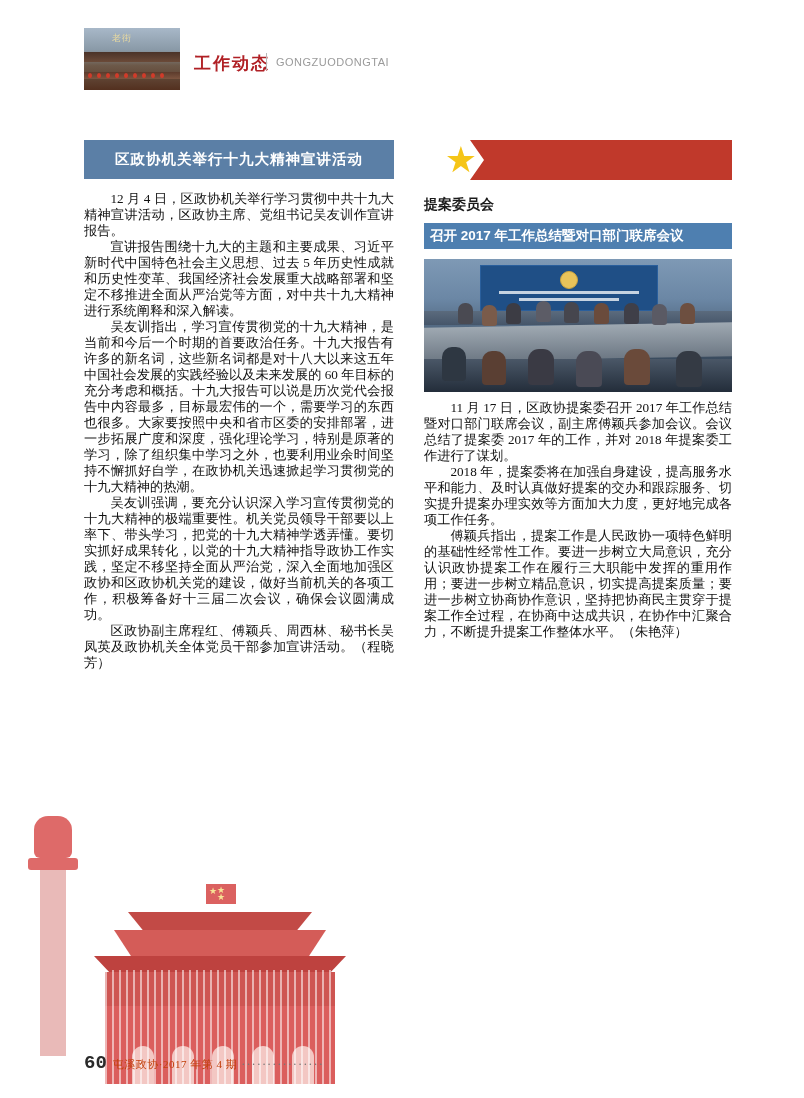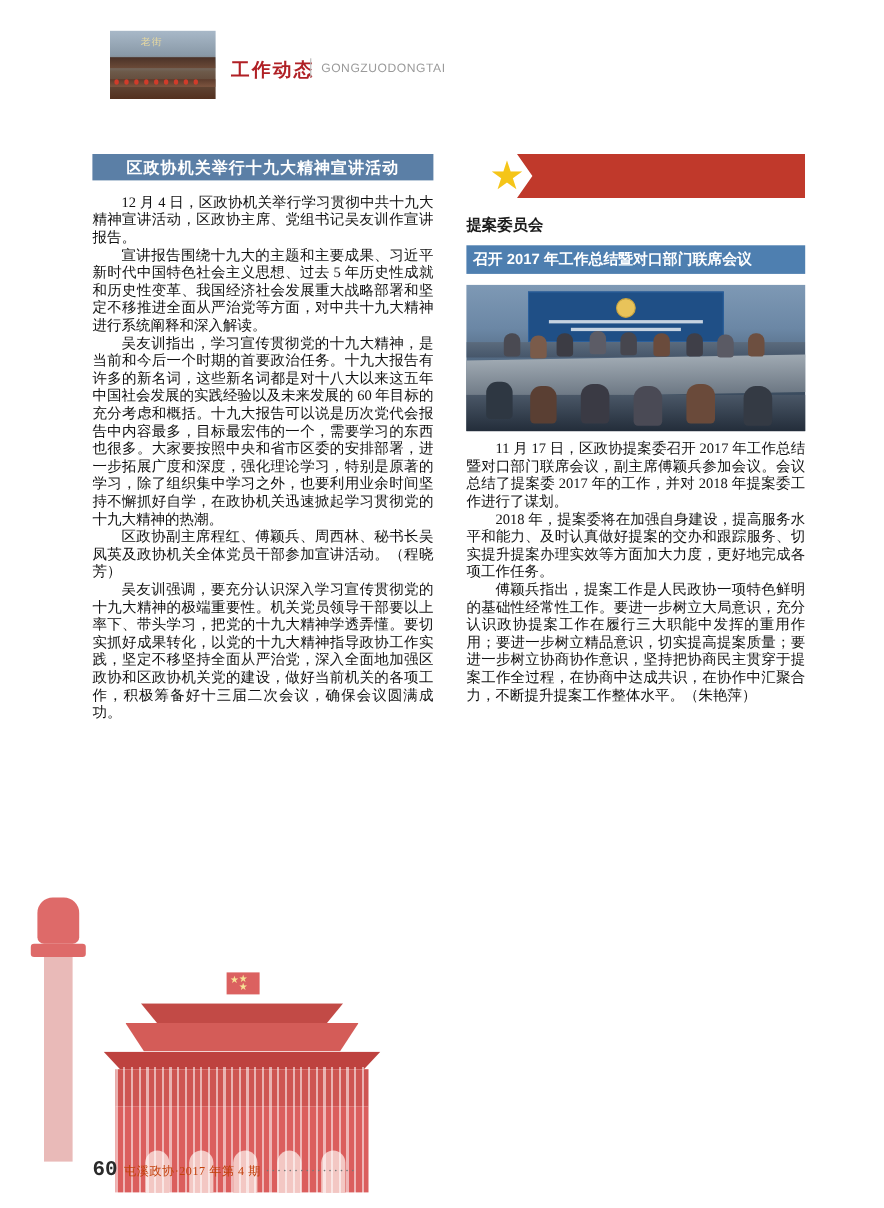--- a/index.html
+++ b/index.html
@@ -15,21 +15,20 @@
     overflow: hidden;
   }
 
   
   #header {
     position: absolute;
     left: 84px;
     top: 28px;
     width: 650px;
     height: 62px;
-    margin-left: 16px;
   }
   #header-photo {
     position: absolute;
     left: 0;
     top: 0;
     width: 96px;
     height: 62px;
     overflow: hidden;
     background: linear-gradient(180deg, #a8b8c8 0%, #8a9aa8 35%, #6d5a4a 60%, #53301f 100%);
   }
@@ -100,21 +99,21 @@
   #right-col {
     position: absolute;
     left: 424px;
     top: 140px;
     width: 308px;
   }
 
   
   .left-head {
     width: 310px;
-    height: 24px;
+    height: 39px;
     background: #5b7fa6;
     color: #ffffff;
     font-size: 14.5px;
     font-weight: bold;
     letter-spacing: 1px;
     display: flex;
     align-items: center;
     justify-content: center;
     font-family: "Liberation Sans", sans-serif;
   }
@@ -376,22 +375,22 @@
   <div id="header-sep"></div>
   <div id="header-sub">GONGZUODONGTAI</div>
 </div>
 
 <div id="left-col">
   <div class="left-head">区政协机关举行十九大精神宣讲活动</div>
   <div id="left-body" class="body-text">
     <p>12 月 4 日，区政协机关举行学习贯彻中共十九大精神宣讲活动，区政协主席、党组书记吴友训作宣讲报告。</p>
     <p>宣讲报告围绕十九大的主题和主要成果、习近平新时代中国特色社会主义思想、过去 5 年历史性成就和历史性变革、我国经济社会发展重大战略部署和坚定不移推进全面从严治党等方面，对中共十九大精神进行系统阐释和深入解读。</p>
     <p>吴友训指出，学习宣传贯彻党的十九大精神，是当前和今后一个时期的首要政治任务。十九大报告有许多的新名词，这些新名词都是对十八大以来这五年中国社会发展的实践经验以及未来发展的 60 年目标的充分考虑和概括。十九大报告可以说是历次党代会报告中内容最多，目标最宏伟的一个，需要学习的东西也很多。大家要按照中央和省市区委的安排部署，进一步拓展广度和深度，强化理论学习，特别是原著的学习，除了组织集中学习之外，也要利用业余时间坚持不懈抓好自学，在政协机关迅速掀起学习贯彻党的十九大精神的热潮。</p>
+    <p>吴友训强调，要充分认识深入学习宣传贯彻党的十九大精神的极端重要性。机关党员领导干部要以上率下、带头学习，把党的十九大精神学透弄懂。要切实抓好成果转化，以党的十九大精神指导政协工作实践，坚定不移坚持全面从严治党，深入全面地加强区政协和区政协机关党的建设，做好当前机关的各项工作，积极筹备好十三届二次会议，确保会议圆满成功。</p>
     <p>区政协副主席程红、傅颖兵、周西林、秘书长吴凤英及政协机关全体党员干部参加宣讲活动。（程晓芳）</p>
-    <p>吴友训强调，要充分认识深入学习宣传贯彻党的十九大精神的极端重要性。机关党员领导干部要以上率下、带头学习，把党的十九大精神学透弄懂。要切实抓好成果转化，以党的十九大精神指导政协工作实践，坚定不移坚持全面从严治党，深入全面地加强区政协和区政协机关党的建设，做好当前机关的各项工作，积极筹备好十三届二次会议，确保会议圆满成功。</p>
   </div>
 </div>
 
 <div id="right-col">
   <div id="right-banner">
     <div id="banner-bar"></div>
     <div id="banner-star">★</div>
   </div>
 
   <div id="right-section-title">提案委员会</div>

